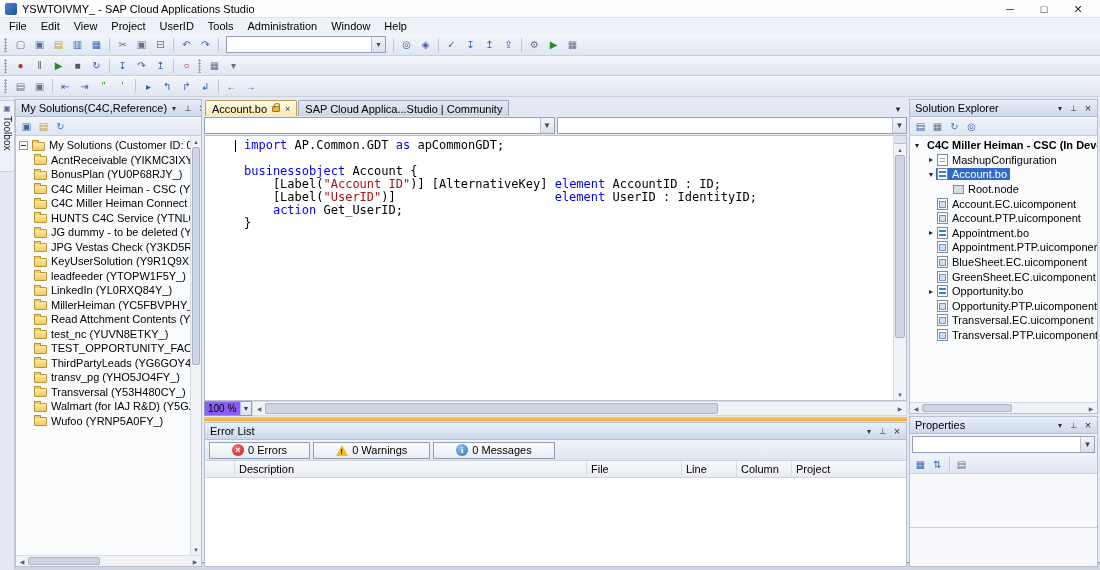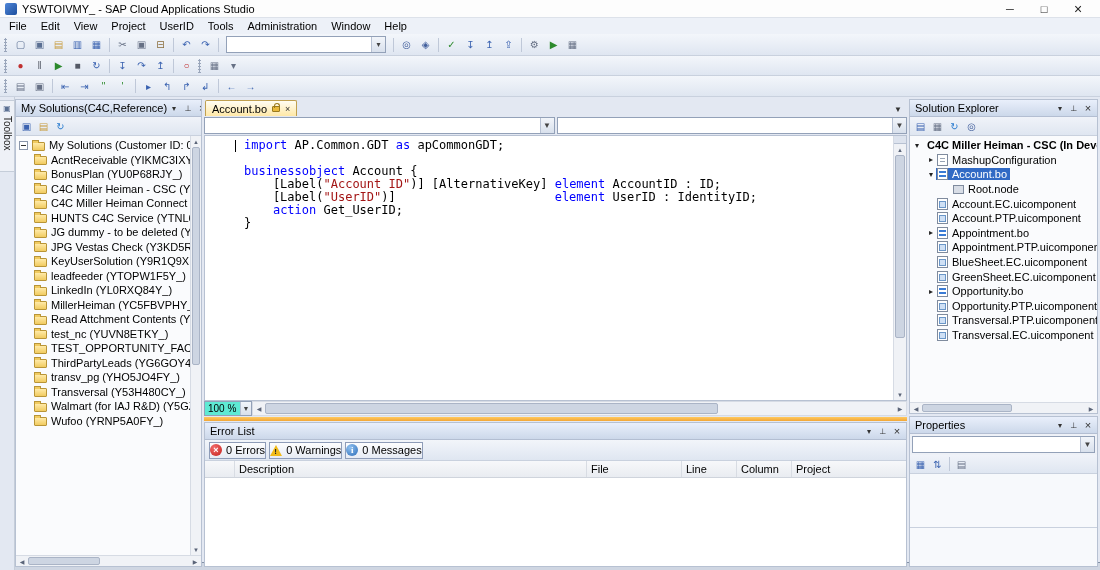--- a/index.html
+++ b/index.html
@@ -82,31 +82,31 @@
   .code-wrap{position:absolute;left:0;top:36px;right:0;bottom:15px;background:#fff;border:1px solid #b7c1d2;}
   .code-content{position:absolute;left:0;top:0;right:13px;bottom:0;overflow:hidden;padding:3px 0 0 31px;font-family:"DejaVu Sans Mono","Liberation Mono",monospace;font-size:12px;line-height:13px;white-space:pre;}
   .code-line{height:13px;margin-left:8px;}
   .tok-k{color:#0000ff;}
   .tok-s{color:#a31515;}
   .tok-p{color:#000;}
   .caret{position:absolute;left:30px;top:4px;width:1px;height:12px;background:#000;}
   .ed-vscroll{position:absolute;right:0;top:0;bottom:0;width:13px;background:#f0f2f6;border-left:1px solid #d6dbe4;display:flex;flex-direction:column;}
   .vs-split{height:8px;background:#dde3ee;border-bottom:1px solid #b7c1d2;flex:none;}
   .editor-bottombar{position:absolute;left:0;bottom:0;right:0;height:15px;display:flex;background:#e3e8f2;}
-  .zoom-combo{width:48px;background:#5eead4;border:1px solid #93a1b8;font-size:10px;display:flex;align-items:center;padding-left:3px;flex:none;}
+  .zoom-combo{width:48px;background:#8b5cf6;border:1px solid #93a1b8;font-size:10px;display:flex;align-items:center;padding-left:3px;flex:none;}
   .zoom-arrow{margin-left:auto;width:11px;height:100%;background:linear-gradient(#f2f5fa,#d8e0ec);border-left:1px solid #b6c0d2;font-size:7px;display:flex;align-items:center;justify-content:center;color:#444;}
   .ed-hscroll{flex:1;background:#f0f2f6;border:1px solid #d6dbe4;display:flex;}
   .ed-hscroll .hs-thumb{width:72%;}
 
   .splitter-orange{position:absolute;left:204px;top:417px;width:703px;height:4px;background:linear-gradient(#ffc95e,#f2a637);}
 
   
   #error-panel{left:204px;top:422px;width:703px;height:145px;background:#fff;}
   .el-toolbar{height:21px;flex:none;display:flex;align-items:center;gap:3px;padding-left:4px;background:linear-gradient(#f2f5fa,#dfe6f1);border-bottom:1px solid #c9d1de;}
-  .el-tab{display:flex;align-items:center;gap:4px;height:17px;padding:0 0;border:1px solid #8e9cb8;background:linear-gradient(#fdfdfe,#e6ebf4);font-size:11px;}
+  .el-tab{display:flex;align-items:center;gap:4px;height:17px;padding:0 22px;border:1px solid #8e9cb8;background:linear-gradient(#fdfdfe,#e6ebf4);font-size:11px;}
   .el-ico{flex:none;}
   .ico-error{width:12px;height:12px;border-radius:50%;background:radial-gradient(circle at 35% 30%,#f26b6b,#c4211c);position:relative;}
   .ico-error::after{content:"×";position:absolute;inset:0;color:#fff;font-size:9px;line-height:12px;text-align:center;font-weight:bold;}
   .ico-warning{width:0;height:0;border-left:6px solid transparent;border-right:6px solid transparent;border-bottom:11px solid #f2bb18;position:relative;}
   .ico-warning::after{content:"!";position:absolute;left:-2px;top:2px;font-size:8px;font-weight:bold;color:#222;}
   .ico-info{width:12px;height:12px;border-radius:50%;background:radial-gradient(circle at 35% 30%,#8fc0f0,#2b6cb8);position:relative;}
   .ico-info::after{content:"i";position:absolute;inset:0;color:#fff;font-size:9px;line-height:12px;text-align:center;font-weight:bold;font-family:"Liberation Serif",serif;}
   .el-colhdr{height:17px;flex:none;display:flex;background:linear-gradient(#f7f8fa,#e9ecf1);border-bottom:1px solid #cfd4dc;}
   .el-col{border-right:1px solid #d8dce3;padding:2px 16px 0 4px;font-size:11px;white-space:nowrap;overflow:hidden;}
   .c-blank{width:30px;}
@@ -368,20 +368,23 @@
     </div>
   </div>
 
   <div id="editor-panel">
     <div class="tabstrip">
       <div class="tab active">
         <span>Account.bo</span>
         <span class="lock-icon"></span>
         <span class="tab-close">×</span>
       </div>
+      <div class="tab inactive">
+        <span>SAP Cloud Applica...Studio | Community</span>
+      </div>
       <div class="tab-overflow">▼</div>
     </div>
     <div class="navrow">
       <div class="nav-combo">
         <span class="combo-arrow">▼</span>
       </div>
       <div class="nav-combo">
         <span class="combo-arrow">▼</span>
       </div>
     </div>
@@ -544,28 +547,28 @@
           <span class="se-expander"></span>
           <span class="se-wrap">
             <span class="se-icon ui"></span>
             <span class="se-label">Opportunity.PTP.uicomponent</span>
           </span>
         </div>
         <div class="se-item lvl1">
           <span class="se-expander"></span>
           <span class="se-wrap">
             <span class="se-icon ui"></span>
+            <span class="se-label">Transversal.EC.uicomponent</span>
+          </span>
+        </div>
+        <div class="se-item lvl1">
+          <span class="se-expander"></span>
+          <span class="se-wrap">
+            <span class="se-icon ui"></span>
             <span class="se-label">Transversal.PTP.uicomponent</span>
-          </span>
-        </div>
-        <div class="se-item lvl1">
-          <span class="se-expander"></span>
-          <span class="se-wrap">
-            <span class="se-icon ui"></span>
-            <span class="se-label">Transversal.EC.uicomponent</span>
           </span>
         </div>
       </div>
     <div class="hscroll">
       <div class="hs-btn">◀</div>
       <div class="hs-track">
           <div class="hs-thumb" style="width:55%"></div>
         </div>
       <div class="hs-btn">▶</div>
     </div>

